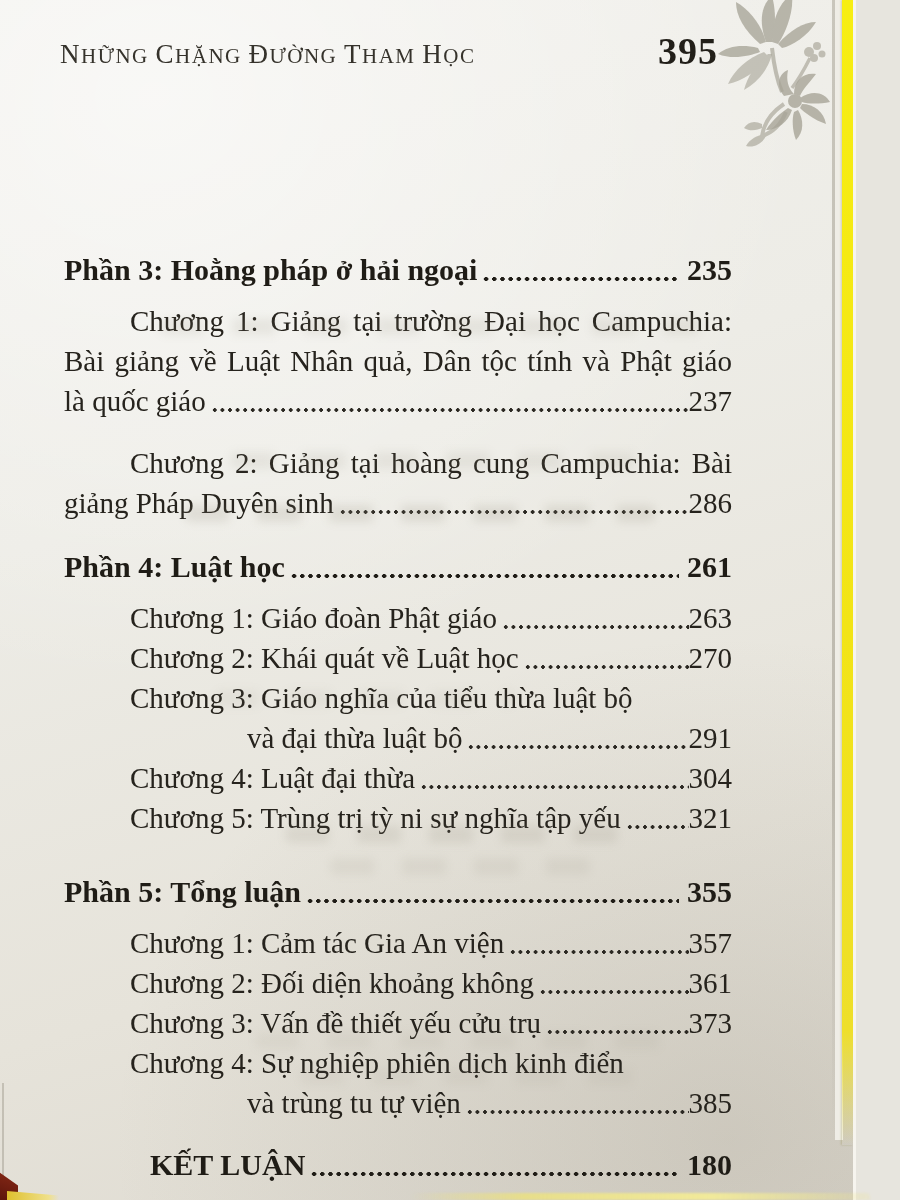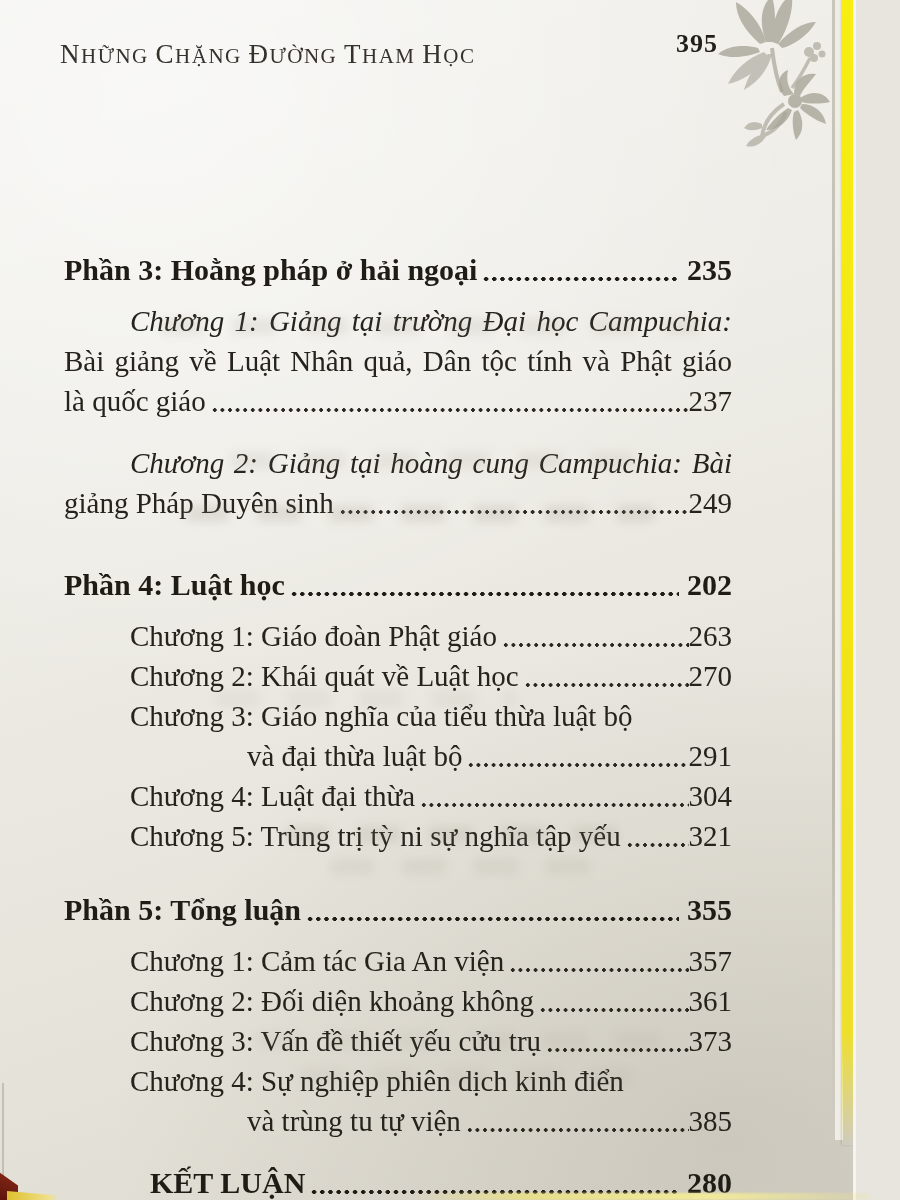--- a/index.html
+++ b/index.html
@@ -21,21 +21,21 @@
   .hdr{
     position:absolute;top:26px;left:60px;right:138px;
     display:flex;justify-content:space-between;align-items:flex-start;
   }
   .hdr-title{
     font-size:21px;letter-spacing:1.5px;color:#35322b;
     padding-top:13px;white-space:nowrap;
   }
   .hdr-title .lc{font-size:27px;}
   .hdr-num{
-    font-size:26px;font-weight:bold;color:#221f19;letter-spacing:1px;
+    font-size:38px;font-weight:bold;color:#221f19;letter-spacing:1px;
     padding-top:3px;
   }
 
   
   .ornament{position:absolute;top:0;right:22px;width:120px;height:152px;pointer-events:none;}
 
   
   .toc{position:absolute;top:250px;left:64px;right:124px;}
   .toc-line{
     display:flex;align-items:baseline;
@@ -53,25 +53,25 @@
   .part{font-weight:bold;font-size:30px;margin-bottom:11px;color:#1f1c16;}
   .part .leader{
     background-image:radial-gradient(circle,#1f1c16 2px,rgba(0,0,0,0) 2.3px);
     background-size:8.2px 8px;
   }
   .part .toc-page{padding-left:8px;}
   .ind{padding-left:66px;}
   .ind2{padding-left:183px;text-align:right;}
   .ind3{padding-left:86px;}
   .gap-sm{margin-top:22px;}
-  .gap-lg{margin-top:42px;}
+  .gap-lg{margin-top:24px;}
   .gap-xl{margin-top:34px;}
   .justify{display:block;text-align:justify;text-align-last:justify;}
   .justify .toc-text{white-space:normal;}
-  .justify.ind{padding-left:0;text-indent:66px;font-style:italic;}
+  .justify.ind{padding-left:0;text-indent:66px;}
 
   
   .ghost{
     position:absolute;height:17px;border-radius:6px;
     background:repeating-linear-gradient(90deg,
       rgba(146,140,124,.6) 0 44px, rgba(146,140,124,0) 44px 72px);
     filter:blur(5px);
   }
   .g1{top:318px;left:160px;width:540px;opacity:.22;}
   .g2{top:452px;left:230px;width:430px;opacity:.20;}
@@ -195,26 +195,26 @@
     <span class="toc-page">237</span>
   </div>
       <div class="toc-line ind justify gap-sm">
     <span class="toc-text">Chương 2: Giảng tại hoàng cung Campuchia: Bài</span>
     
     
   </div>
       <div class="toc-line">
     <span class="toc-text">giảng Pháp Duyên sinh</span>
     <span class="leader"></span>
-    <span class="toc-page">249</span>
+    <span class="toc-page">286</span>
   </div>
       <div class="toc-line part gap-lg">
     <span class="toc-text">Phần 4: Luật học</span>
     <span class="leader"></span>
-    <span class="toc-page">202</span>
+    <span class="toc-page">261</span>
   </div>
       <div class="toc-line ind">
     <span class="toc-text">Chương 1: Giáo đoàn Phật giáo</span>
     <span class="leader"></span>
     <span class="toc-page">263</span>
   </div>
       <div class="toc-line ind">
     <span class="toc-text">Chương 2: Khái quát về Luật học</span>
     <span class="leader"></span>
     <span class="toc-page">270</span>
@@ -263,21 +263,21 @@
 
   </div>
       <div class="toc-line ind2">
     <span class="toc-text">và trùng tu tự viện</span>
     <span class="leader"></span>
     <span class="toc-page">385</span>
   </div>
       <div class="toc-line part ind3 gap-sm">
     <span class="toc-text">KẾT LUẬN</span>
     <span class="leader"></span>
-    <span class="toc-page">280</span>
+    <span class="toc-page">180</span>
   </div>
     </div>
 
   <div class="ghost g1"></div>
   <div class="ghost g2"></div>
   <div class="ghost g3"></div>
   <div class="ghost g4"></div>
   <div class="ghost g5"></div>
   <div class="ghost g6"></div>
   <div class="ghost g7"></div>

